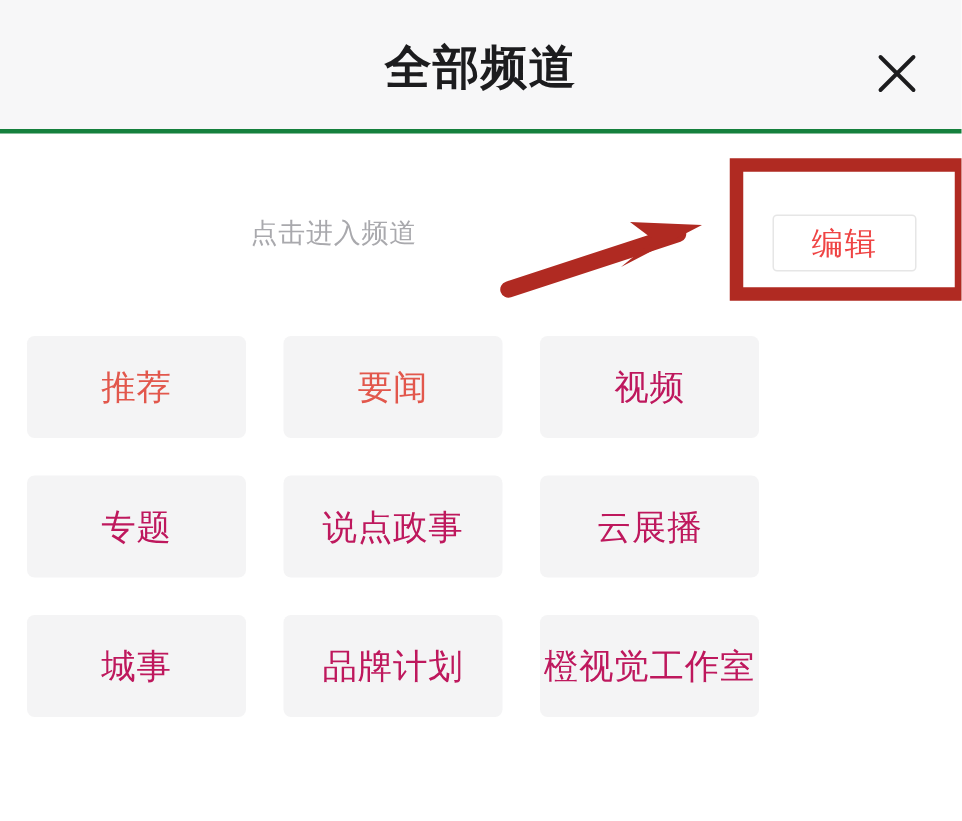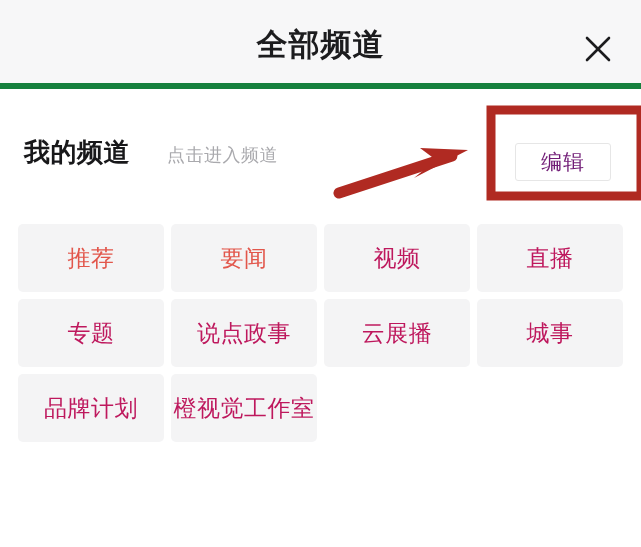--- a/index.html
+++ b/index.html
@@ -16,21 +16,21 @@
   }
 
   
   #modal-header {
     position: absolute;
     left: 0;
     top: 0;
     width: 641px;
     height: 89px;
     background: #f7f7f8;
-    border-bottom: 6px solid #15803d;
+    border-bottom: 3px solid #15803d;
     box-sizing: border-box;
   }
   #modal-title {
     position: absolute;
     left: 0;
     top: 0;
     width: 641px;
     line-height: 89px;
     text-align: center;
     font-size: 31px;
@@ -85,21 +85,21 @@
     height: 38px;
     background: #ffffff;
     border: 1px solid #e6e6e6;
     border-radius: 3px;
     box-sizing: border-box;
     display: flex;
     align-items: center;
     justify-content: center;
     font-size: 21px;
     font-weight: 500;
-    color: #701a75;
+    color: #ef4444;
     letter-spacing: 1px;
     cursor: pointer;
     z-index: 6;
   }
 
   
   #annotation-layer {
     position: absolute;
     left: 0;
     top: 0;
@@ -110,21 +110,21 @@
   }
 
   
   #channel-grid {
     position: absolute;
     left: 18px;
     top: 224px;
     width: 612px;
     display: flex;
     flex-wrap: wrap;
-    gap: 7px;
+    gap: 25px;
   }
   .channel-tile {
     width: 146px;
     height: 68px;
     background: #f4f4f5;
     border-radius: 5px;
     display: flex;
     align-items: center;
     justify-content: center;
     font-size: 23px;
@@ -147,40 +147,38 @@
     <span>
       <svg width="28" height="28" viewBox="0 0 28 28">
         <line x1="3" y1="3" x2="25" y2="25" stroke="#1c1c1e" stroke-width="2.6" stroke-linecap="round"></line>
         <line x1="25" y1="3" x2="3" y2="25" stroke="#1c1c1e" stroke-width="2.6" stroke-linecap="round"></line>
       </svg>
     </span>
   </div>
 </div>
 
 <div id="my-channels-bar">
-  <div id="my-channels-title">我的频道</div>
   <div id="my-channels-hint">点击进入频道</div>
 </div>
 
 <div id="edit-button">编辑</div>
 
 <svg id="annotation-layer" viewBox="0 0 641 547">
 
   <rect x="491" y="110" width="150" height="86" fill="none" stroke="#b02a22" stroke-width="9"></rect>
 
   <g>
     <line x1="339" y1="193" x2="452" y2="156" stroke="#b02a22" stroke-width="11" stroke-linecap="round"></line>
     <polygon points="468,150 420,148 436,160 414,178" fill="#b02a22"></polygon>
   </g>
 </svg>
 
 <div id="channel-grid">
     <div class="channel-tile selected">推荐</div>
     <div class="channel-tile selected">要闻</div>
     <div class="channel-tile">视频</div>
-    <div class="channel-tile">直播</div>
     <div class="channel-tile">专题</div>
     <div class="channel-tile">说点政事</div>
     <div class="channel-tile">云展播</div>
     <div class="channel-tile">城事</div>
     <div class="channel-tile">品牌计划</div>
     <div class="channel-tile">橙视觉工作室</div>
   </div>
 
 </body></html>

